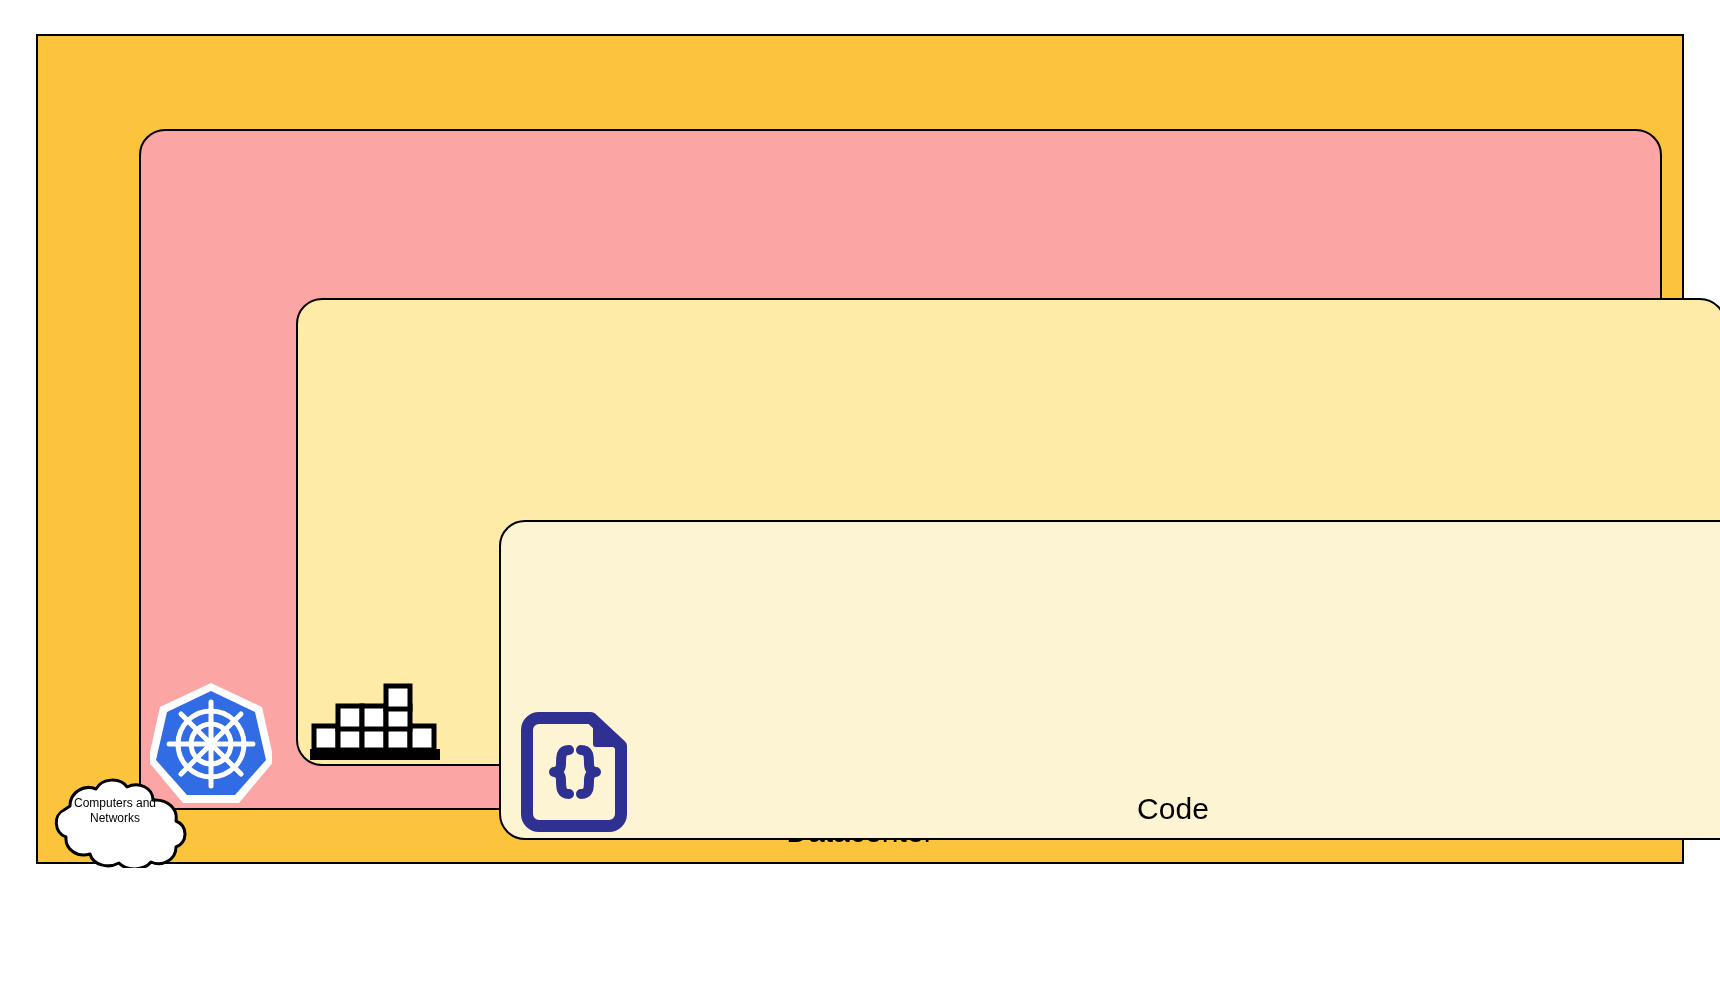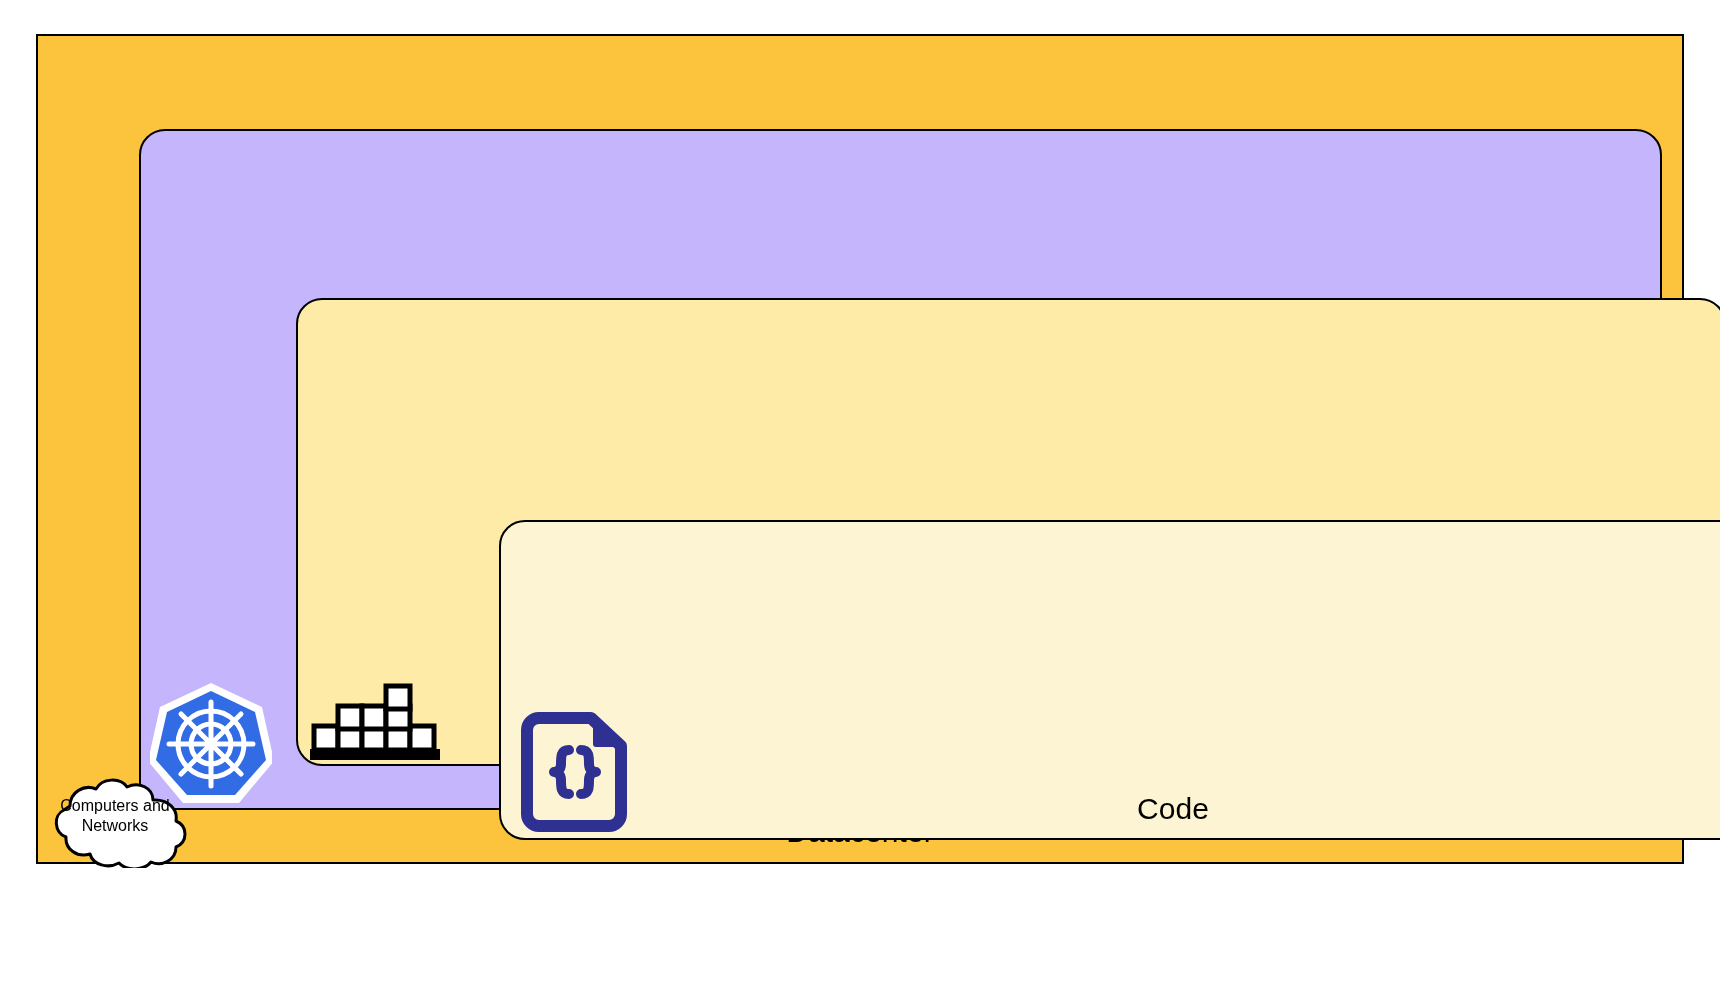--- a/index.html
+++ b/index.html
@@ -34,21 +34,21 @@
     height: 830px;
     background: #fbc02d;
     background: #FCC33D;
     border-radius: 0px;
   }
   #layer-cluster {
     left: 101px;
     top: 93px;
     width: 1523px;
     height: 681px;
-    background: #c4b5fd;
+    background: #fca5a5;
     border-radius: 26px;
   }
   #layer-container {
     left: 155px;
     top: 167px;
     width: 1430px;
     height: 468px;
     background: #FEEBA8;
     border-radius: 26px;
   }
@@ -92,21 +92,21 @@
     width: 158px;
     height: 92px;
   }
   #cloud-callout svg { display: block; }
   #cloud-label {
     position: absolute;
     left: 0;
     top: 20px;
     width: 158px;
     text-align: center;
-    font-size: 16px;
+    font-size: 12px;
     line-height: 1.25;
     color: #000000;
     white-space: pre-line;
     pointer-events: none;
   }
 </style>
 </head>
 <body>
 
 <div id="canvas">

